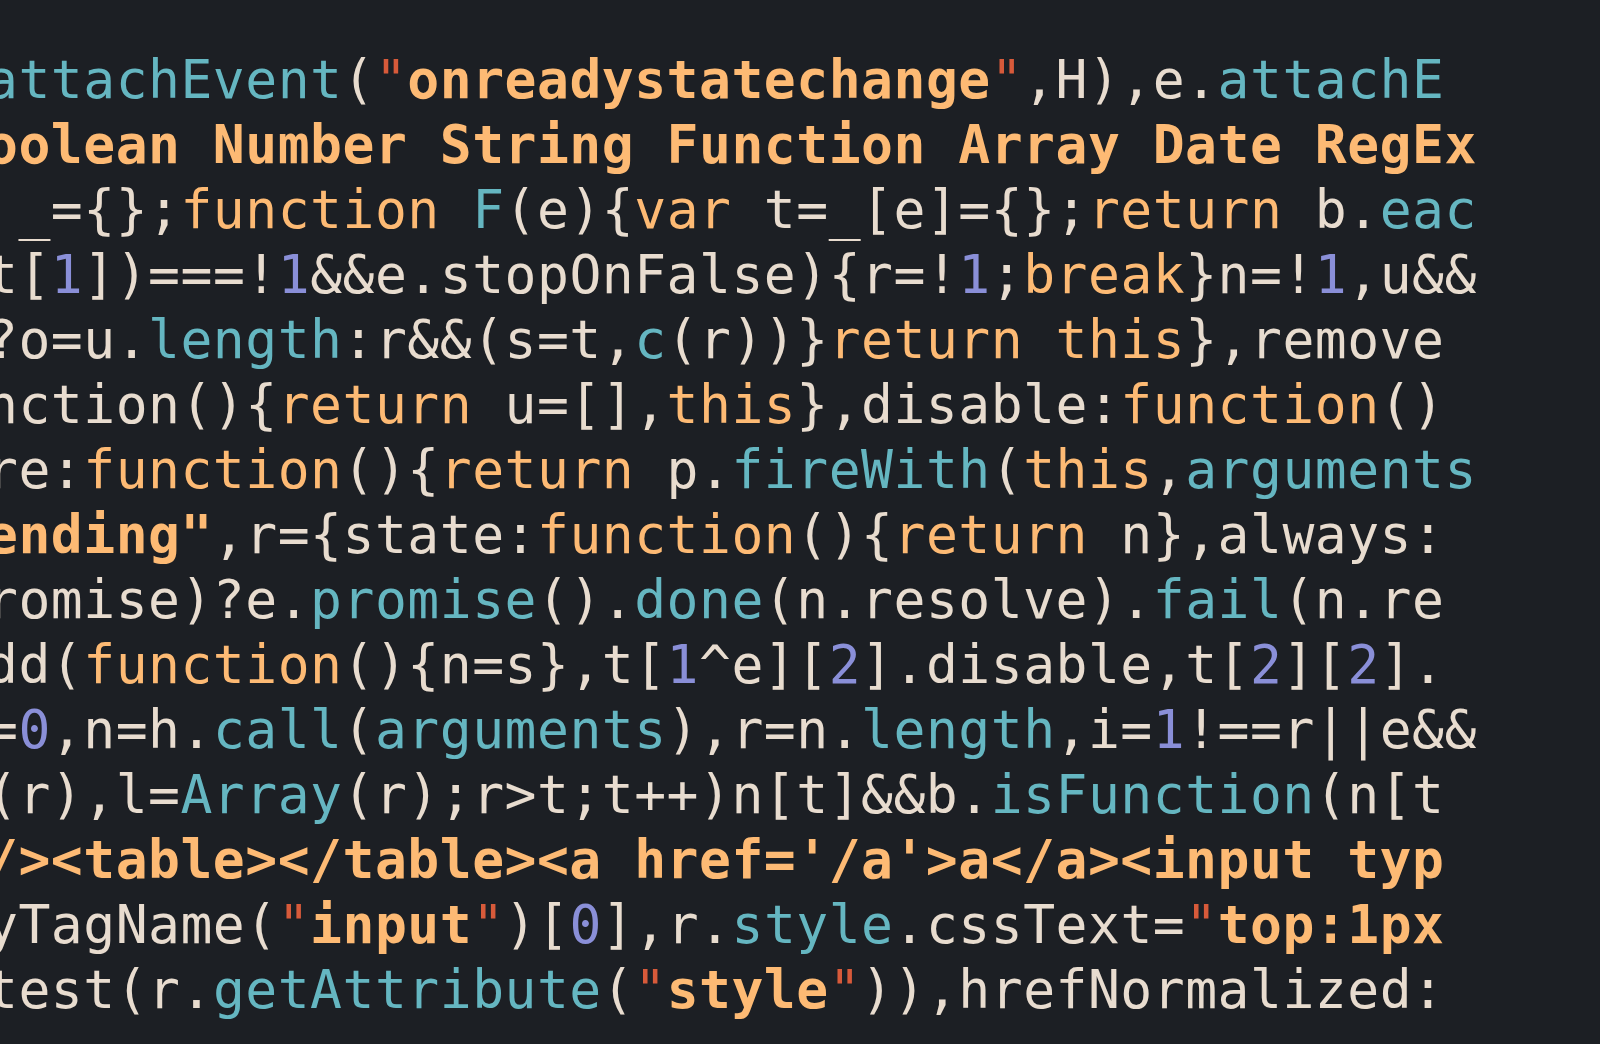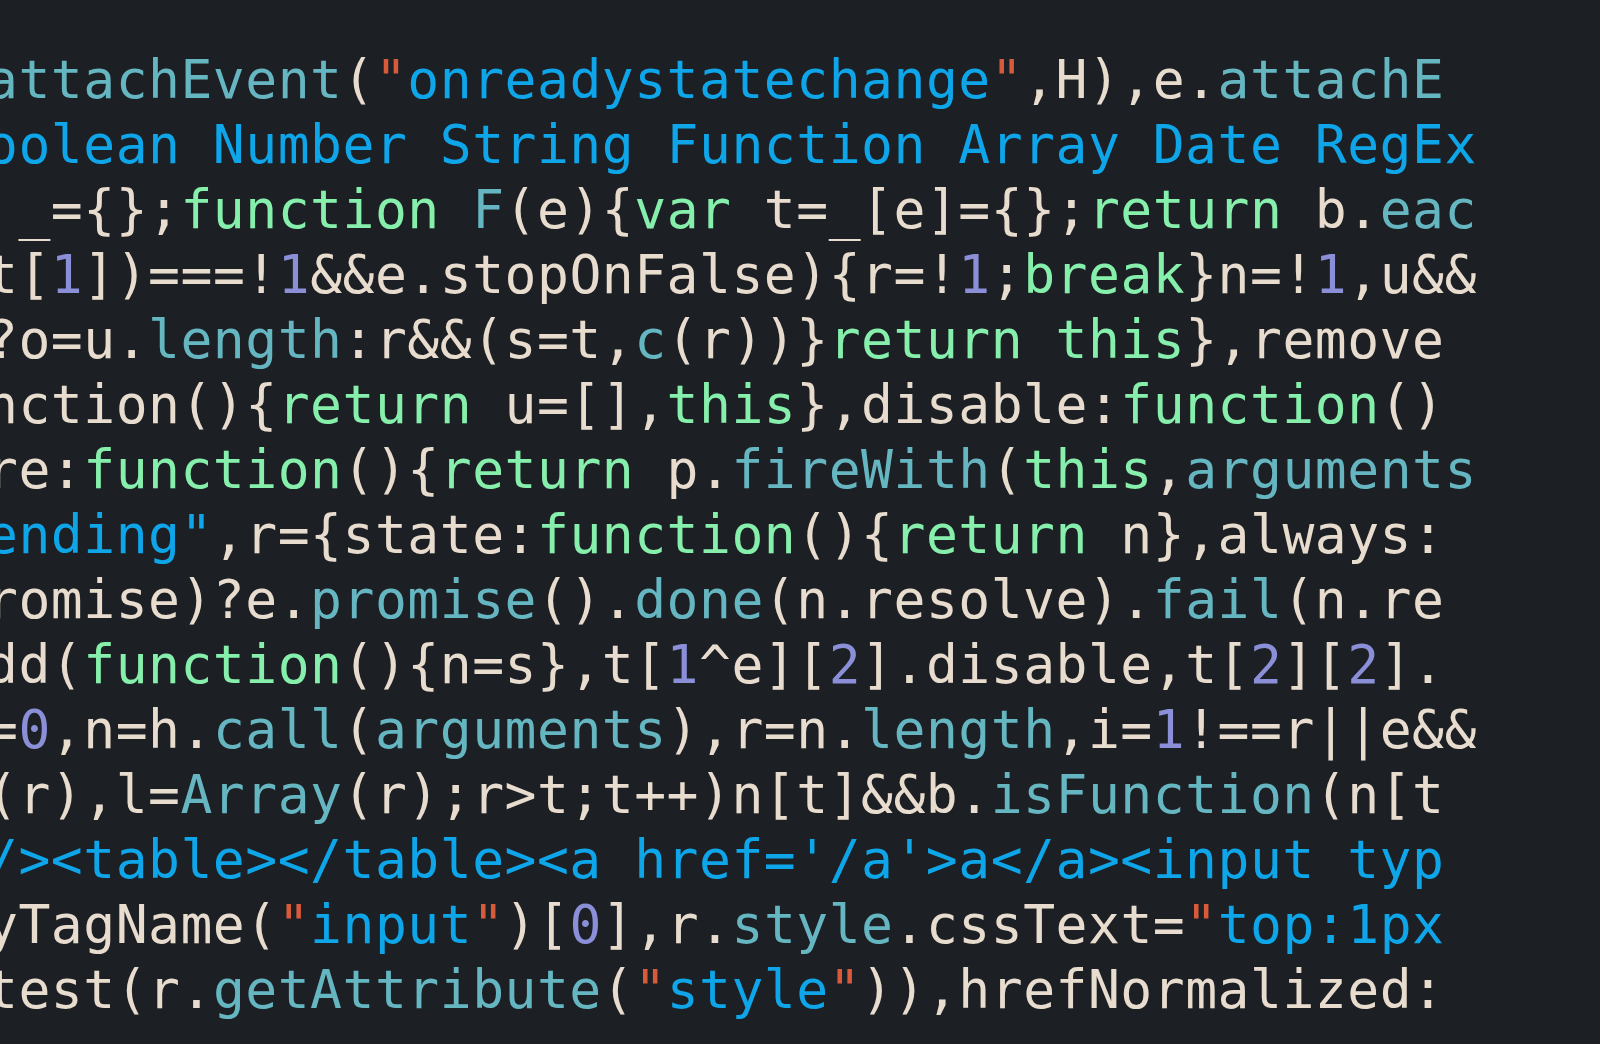--- a/index.html
+++ b/index.html
@@ -8,23 +8,23 @@
     font-size:53px;
     line-height:65px;
     letter-spacing:0.5px;
     white-space:pre;
     color:#e8dccf;
     position:absolute;
     top:-6px;
     left:-14px;
     font-weight:500;
   }
-  .kw   {color:#86efac;}      
+  .kw   {color:#fdba74;}      
   .fn   {color:#65b6c1;}      
-  .str  {color:#0ea5e9;}      
+  .str  {color:#fdba74;font-weight:bold;}      
   .strQ {color:#d75a3a;}      
   .num  {color:#8a8fd8;}      
   .pn   {color:#e8dccf;}      
 </style>
 </head>
 <body>
 
 <pre id="code"><div><span class="fn">attachEvent</span><span class="pn">(</span><span class="strQ">"</span><span class="str">onreadystatechange</span><span class="strQ">"</span><span class="pn">,H),e.</span><span class="fn">attachE</span></div><div><span class="str">oolean Number String Function Array Date RegEx</span></div><div><span class="pn"> _={};</span><span class="kw">function</span><span class="pn"> </span><span class="fn">F</span><span class="pn">(e){</span><span class="kw">var</span><span class="pn"> t=_[e]={};</span><span class="kw">return</span><span class="pn"> b.</span><span class="fn">eac</span></div><div><span class="pn">t[</span><span class="num">1</span><span class="pn">])===!</span><span class="num">1</span><span class="pn">&amp;&amp;e.stopOnFalse){r=!</span><span class="num">1</span><span class="pn">;</span><span class="kw">break</span><span class="pn">}n=!</span><span class="num">1</span><span class="pn">,u&amp;&amp;</span></div><div><span class="pn">?o=u.</span><span class="fn">length</span><span class="pn">:r&amp;&amp;(s=t,</span><span class="fn">c</span><span class="pn">(r))}</span><span class="kw">return this</span><span class="pn">},remove</span></div><div><span class="pn">nction(){</span><span class="kw">return</span><span class="pn"> u=[],</span><span class="kw">this</span><span class="pn">},disable:</span><span class="kw">function</span><span class="pn">()</span></div><div><span class="pn">re:</span><span class="kw">function</span><span class="pn">(){</span><span class="kw">return</span><span class="pn"> p.</span><span class="fn">fireWith</span><span class="pn">(</span><span class="kw">this</span><span class="pn">,</span><span class="fn">arguments</span></div><div><span class="str">ending"</span><span class="pn">,r={state:</span><span class="kw">function</span><span class="pn">(){</span><span class="kw">return</span><span class="pn"> n},always:</span></div><div><span class="pn">romise)?e.</span><span class="fn">promise</span><span class="pn">().</span><span class="fn">done</span><span class="pn">(n.resolve).</span><span class="fn">fail</span><span class="pn">(n.re</span></div><div><span class="pn">dd(</span><span class="kw">function</span><span class="pn">(){n=s},t[</span><span class="num">1</span><span class="pn">^e][</span><span class="num">2</span><span class="pn">].disable,t[</span><span class="num">2</span><span class="pn">][</span><span class="num">2</span><span class="pn">].</span></div><div><span class="pn">=</span><span class="num">0</span><span class="pn">,n=h.</span><span class="fn">call</span><span class="pn">(</span><span class="fn">arguments</span><span class="pn">),r=n.</span><span class="fn">length</span><span class="pn">,i=</span><span class="num">1</span><span class="pn">!==r||e&amp;&amp;</span></div><div><span class="pn">(r),l=</span><span class="fn">Array</span><span class="pn">(r);r&gt;t;t++)n[t]&amp;&amp;b.</span><span class="fn">isFunction</span><span class="pn">(n[t</span></div><div><span class="str">/&gt;&lt;table&gt;&lt;/table&gt;&lt;a href='/a'&gt;a&lt;/a&gt;&lt;input typ</span></div><div><span class="pn">yTagName(</span><span class="strQ">"</span><span class="str">input</span><span class="strQ">"</span><span class="pn">)[</span><span class="num">0</span><span class="pn">],r.</span><span class="fn">style</span><span class="pn">.cssText=</span><span class="strQ">"</span><span class="str">top:1px</span></div><div><span class="pn">test(r.</span><span class="fn">getAttribute</span><span class="pn">(</span><span class="strQ">"</span><span class="str">style</span><span class="strQ">"</span><span class="pn">)),hrefNormalized:</span></div></pre>
 
 </body></html>

